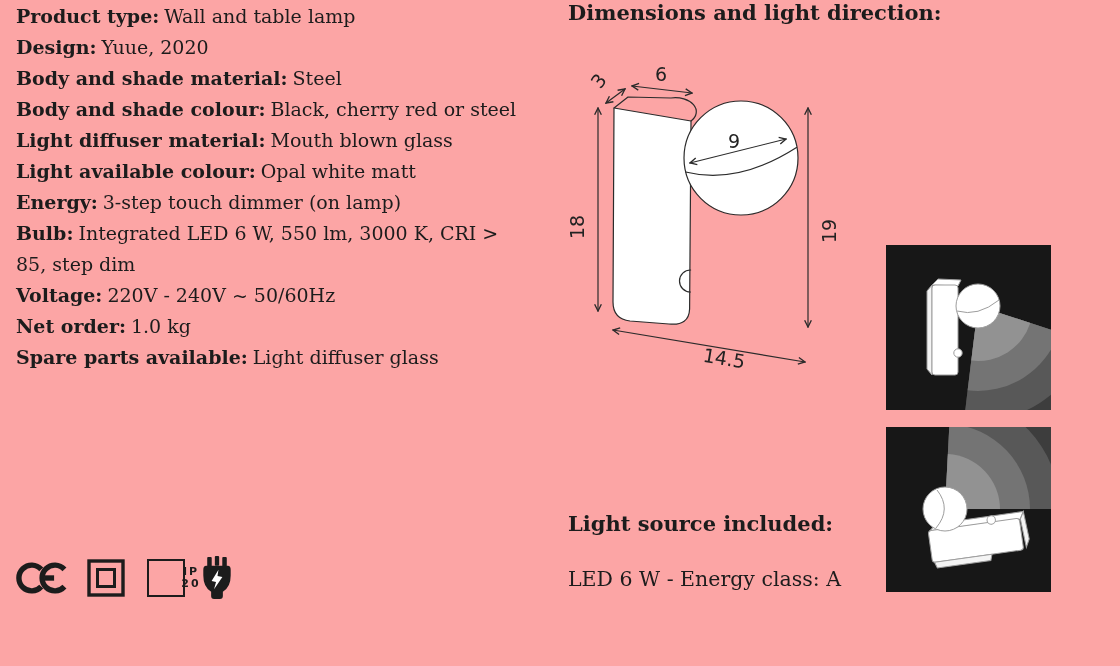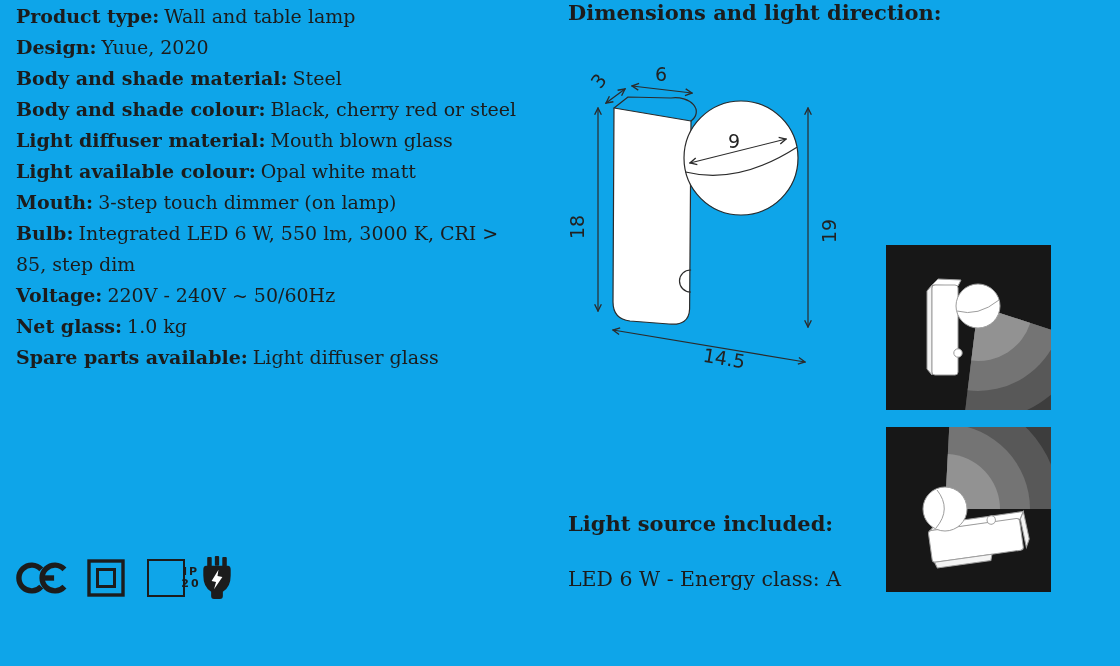--- a/index.html
+++ b/index.html
@@ -1,16 +1,16 @@
 <!DOCTYPE html>
 <html><head>
 <meta charset="utf-8">
 <style>
   html,body{margin:0;padding:0;background:#fff;}
-  .canvas{position:relative;width:1120px;height:666px;background:#0ea5e9;overflow:hidden;
+  .canvas{position:relative;width:1120px;height:666px;background:#fca5a5;overflow:hidden;
           font-family:"DejaVu Serif", serif;color:#1c1c1c;}
 
   
   .specs{position:absolute;left:16px;top:1px;width:510px;font-size:19px;line-height:31px;}
   .spec-line{white-space:normal;}
   .spec-label{font-weight:700;}
   .spec-val{margin-left:5px;}
 
   
   .dim-heading{position:absolute;left:568px;top:0px;font-size:21px;font-weight:700;}
@@ -39,24 +39,24 @@
 
 <div class="canvas">
 
   <div class="specs">
     <div class="spec-line"><span class="spec-label">Product type:</span><span class="spec-val">Wall and table lamp</span></div>
     <div class="spec-line"><span class="spec-label">Design:</span><span class="spec-val">Yuue, 2020</span></div>
     <div class="spec-line"><span class="spec-label">Body and shade material:</span><span class="spec-val">Steel</span></div>
     <div class="spec-line"><span class="spec-label">Body and shade colour:</span><span class="spec-val">Black, cherry red or steel</span></div>
     <div class="spec-line"><span class="spec-label">Light diffuser material:</span><span class="spec-val">Mouth blown glass</span></div>
     <div class="spec-line"><span class="spec-label">Light available colour:</span><span class="spec-val">Opal white matt</span></div>
-    <div class="spec-line"><span class="spec-label">Mouth:</span><span class="spec-val">3-step touch dimmer (on lamp)</span></div>
+    <div class="spec-line"><span class="spec-label">Energy:</span><span class="spec-val">3-step touch dimmer (on lamp)</span></div>
     <div class="spec-line"><span class="spec-label">Bulb:</span><span class="spec-val">Integrated LED 6 W, 550 lm, 3000 K, CRI &gt; 85, step dim</span></div>
     <div class="spec-line"><span class="spec-label">Voltage:</span><span class="spec-val">220V - 240V ~ 50/60Hz</span></div>
-    <div class="spec-line"><span class="spec-label">Net glass:</span><span class="spec-val">1.0 kg</span></div>
+    <div class="spec-line"><span class="spec-label">Net order:</span><span class="spec-val">1.0 kg</span></div>
     <div class="spec-line"><span class="spec-label">Spare parts available:</span><span class="spec-val">Light diffuser glass</span></div>
   </div>
 
   <div class="dim-heading">Dimensions and light direction:</div>
   <div class="ls-heading">Light source included:</div>
   <div class="ls-value">LED 6 W - Energy class: A</div>
 
   <svg class="drawing" width="300" height="340" viewBox="0 0 300 340">
     <defs>
       <marker id="arr" viewBox="0 0 10 10" refX="8.5" refY="5" markerWidth="8" markerHeight="8" orient="auto-start-reverse">

